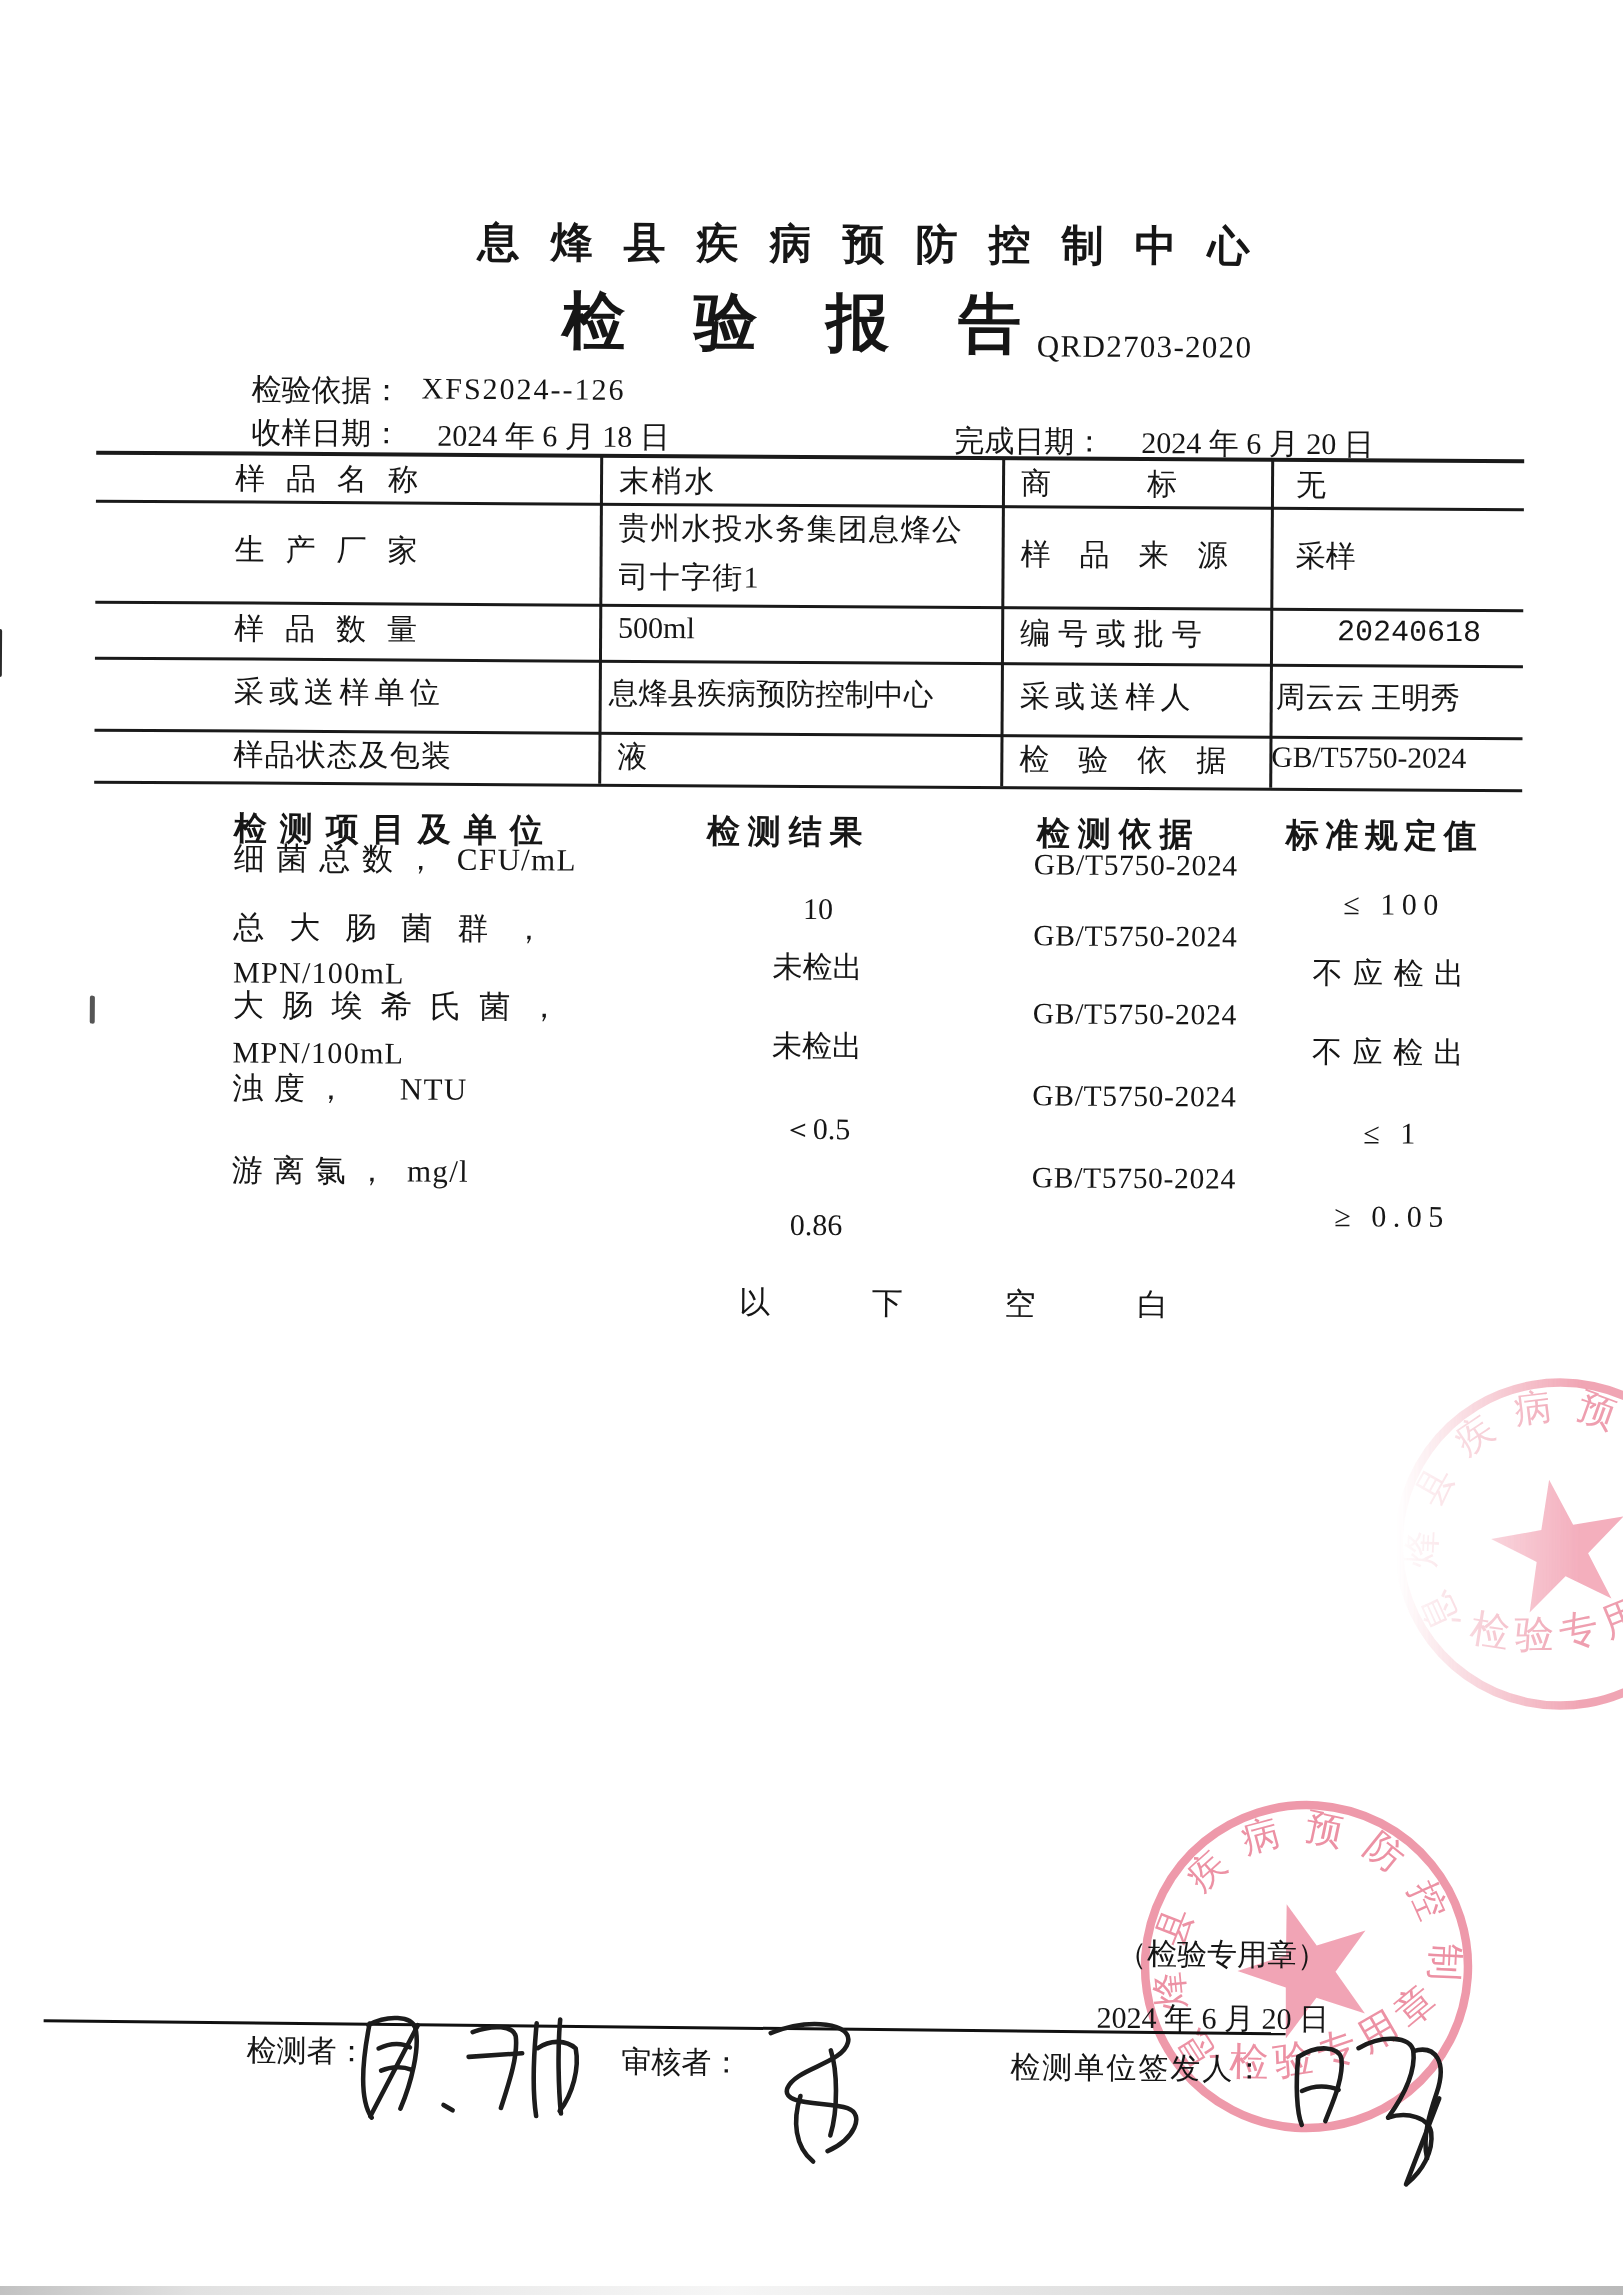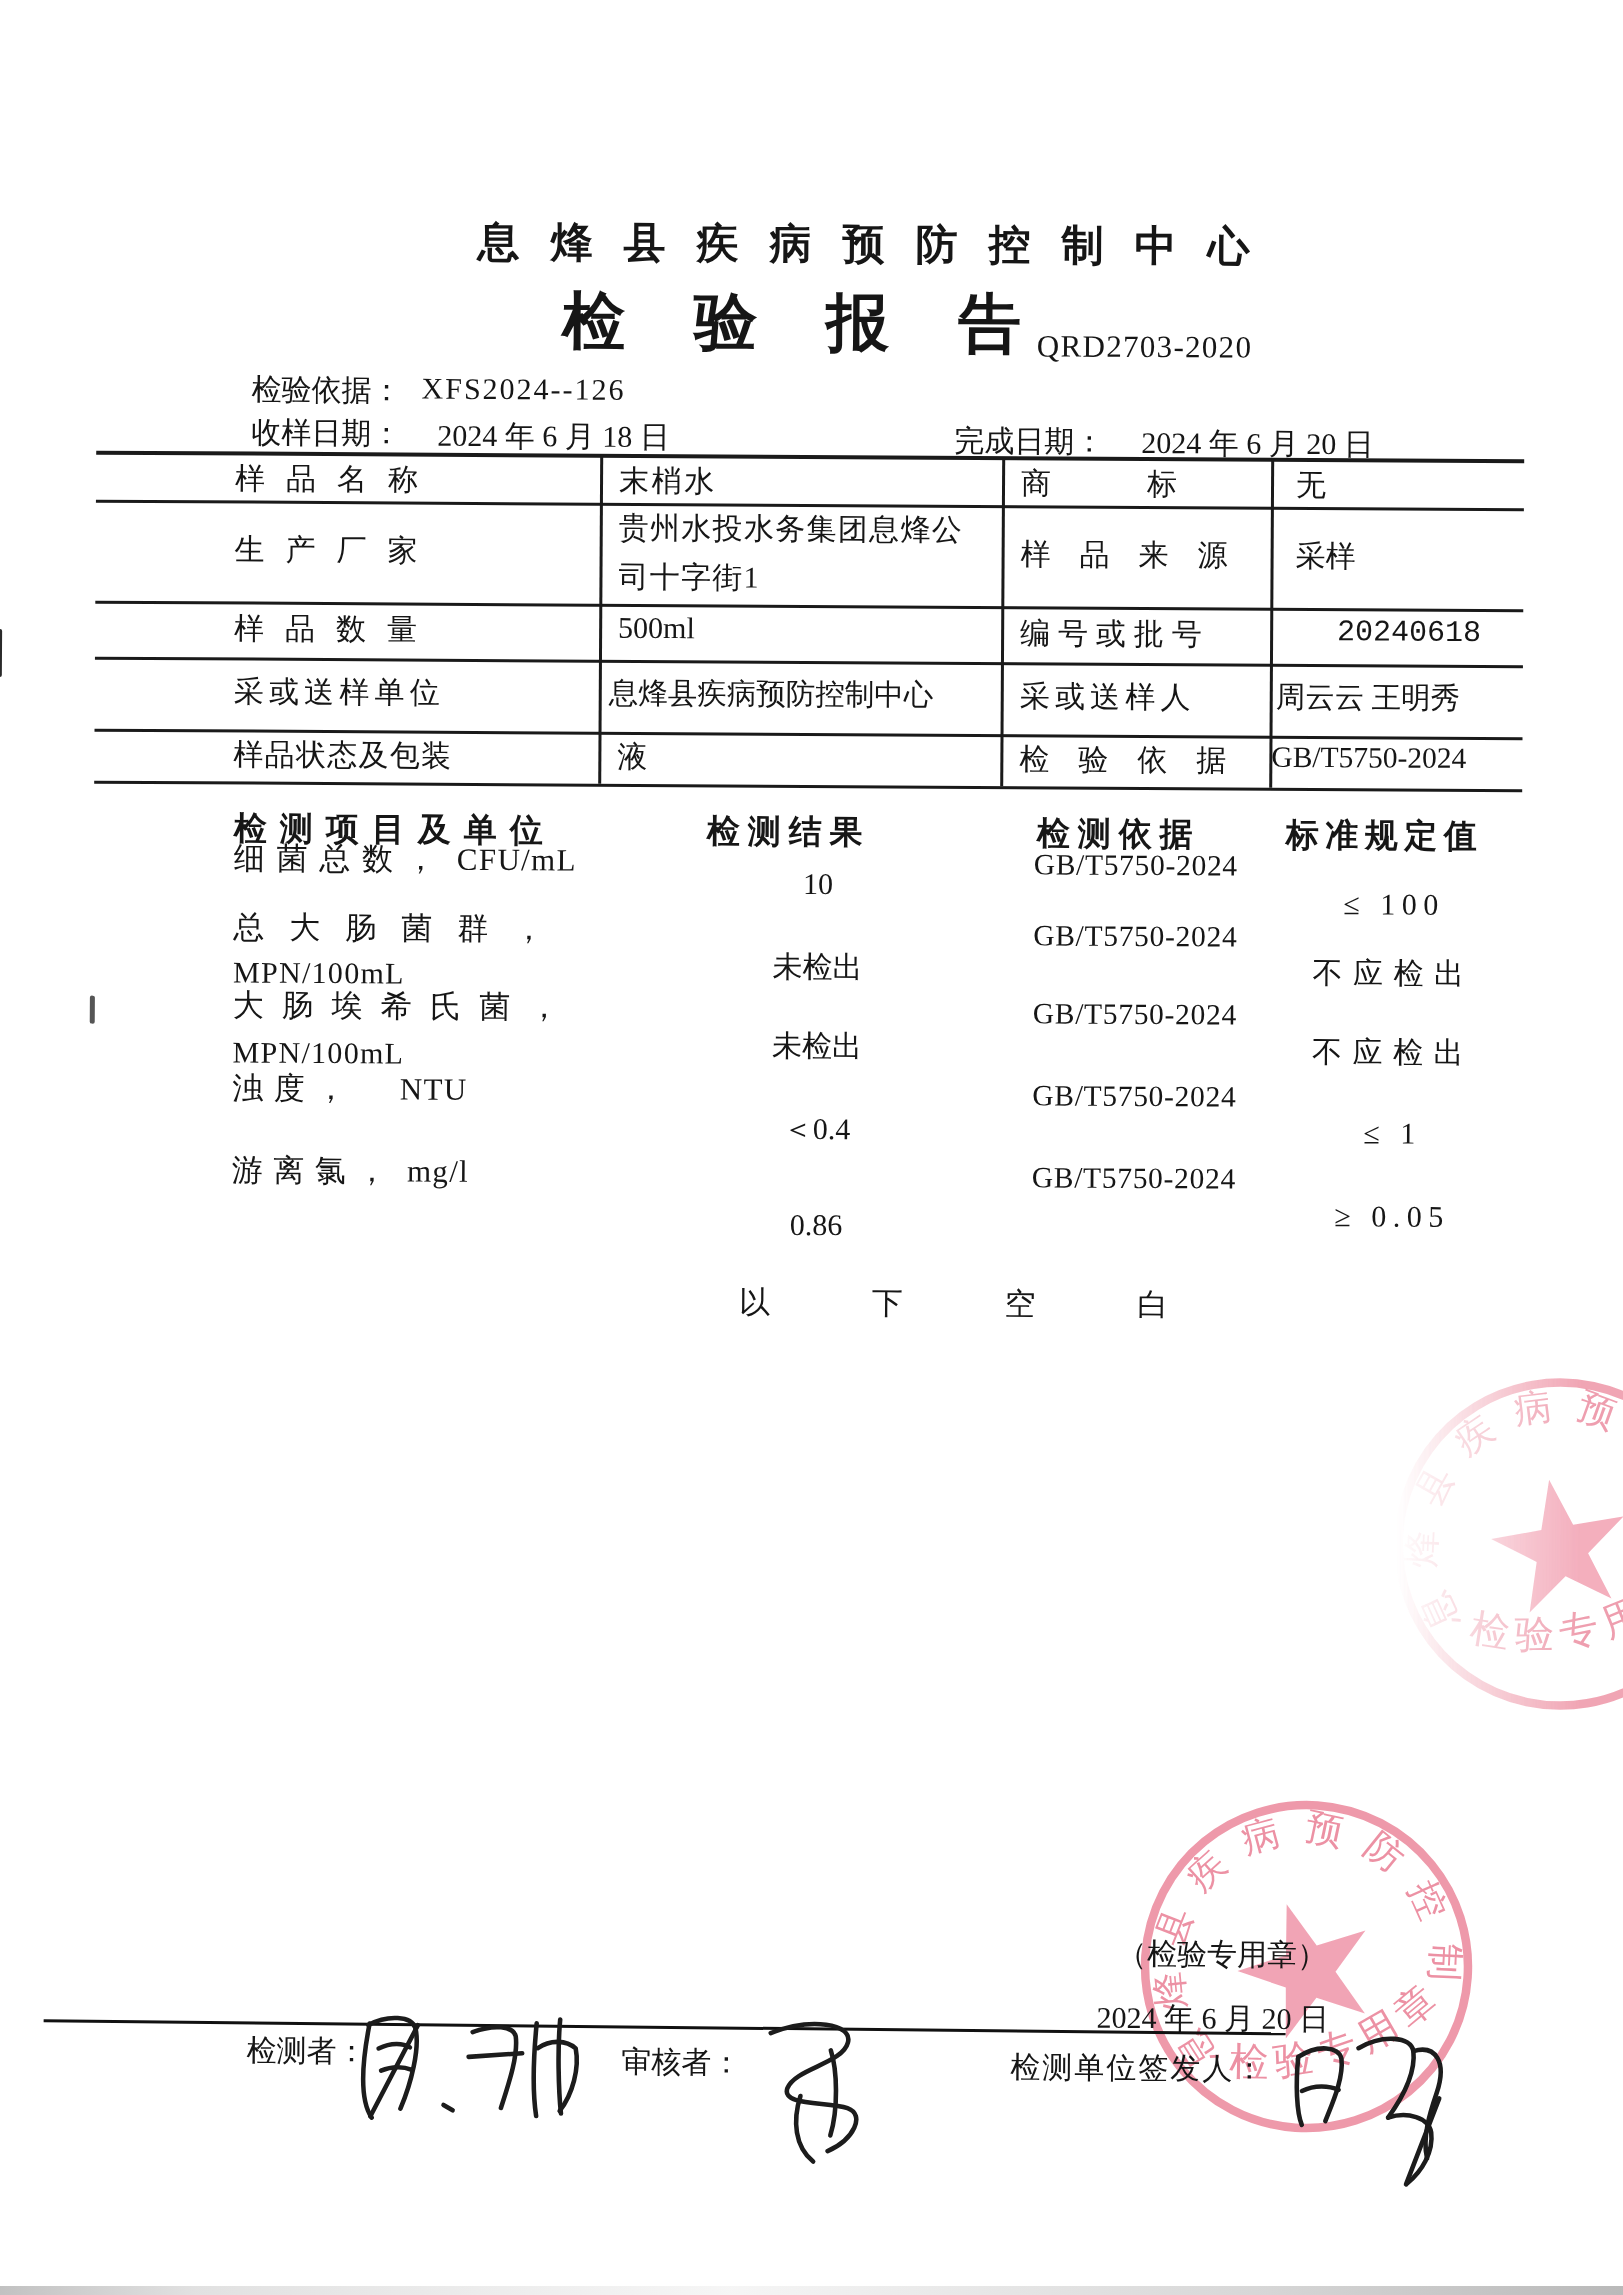--- a/index.html
+++ b/index.html
@@ -41,21 +41,21 @@
   .rh1{left:239px;letter-spacing:13px;} .rh2{left:712px;letter-spacing:7.9px;}
   .rh3{left:1042px;letter-spacing:7.9px;} .rh4{left:1291px;letter-spacing:6.5px;}
   .res-item{left:239px;font-size:31px;}
   .res-unit2{left:239px;font-size:30px;letter-spacing:1.3px;}
   .res-result{left:753px;width:141px;text-align:center;font-size:30px;}
   .res-basis{left:1039px;font-size:29.5px;letter-spacing:0.7px;}
   .res-std{left:1316px;width:167px;text-align:center;font-size:30px;letter-spacing:6.5px;}
   .it-ls18{letter-spacing:11.8px;} .it-ls38{letter-spacing:25px;} .it-ls28{letter-spacing:18.3px;} .it-ls16{letter-spacing:10.5px;}
   .u-in{letter-spacing:1.3px;margin-left:9.2px;}
   .u-in-wide{letter-spacing:1.3px;margin-left:43px;}
-  .y-i0{top:841px;} .y-r0{top:867px;} .y-b0{top:847px;} .y-s0{top:884px;}
+  .y-i0{top:841px;} .y-r0{top:892px;} .y-b0{top:847px;} .y-s0{top:884px;}
   .y-i1{top:910px;} .y-u1{top:959px;} .y-r1{top:947px;} .y-b1{top:918px;} .y-s1{top:950px;letter-spacing:10.5px;}
   .y-i2{top:988px;} .y-u2{top:1039px;} .y-r2{top:1026px;} .y-b2{top:996px;} .y-s2{top:1029px;letter-spacing:10.5px;}
   .y-i3{top:1071px;} .y-r3{top:1109px;} .y-b3{top:1078px;} .y-s3{top:1113px;}
   .y-i4{top:1153px;} .y-r4{top:1208px;} .y-b4{top:1160px;} .y-s4{top:1196px;}
 
   .below-blank{top:1282px;left:747px;font-size:31px;letter-spacing:47px;}
 
   
   .stamp{position:absolute;mix-blend-mode:multiply;opacity:.88;}
   .stamp-main{left:1142px;top:1787px;transform:rotate(-18deg);}
@@ -150,21 +150,21 @@
   <div class="abs res-basis num y-b1">GB/T5750-2024</div>
   <div class="abs res-std y-s1">不应检出</div>
 
   <div class="abs res-item it-ls28 y-i2">大肠埃希氏菌，</div>
   <div class="abs res-unit2 num y-u2">MPN/100mL</div>
   <div class="abs res-result y-r2">未检出</div>
   <div class="abs res-basis num y-b2">GB/T5750-2024</div>
   <div class="abs res-std y-s2">不应检出</div>
 
   <div class="abs res-item y-i3"><span class="it-ls16">浊度，</span><span class="u-in-wide num">NTU</span></div>
-  <div class="abs res-result num y-r3">＜0.4</div>
+  <div class="abs res-result num y-r3">＜0.5</div>
   <div class="abs res-basis num y-b3">GB/T5750-2024</div>
   <div class="abs res-std num y-s3">≤ 1</div>
 
   <div class="abs res-item y-i4"><span class="it-ls16">游离氯，</span><span class="u-in num">mg/l</span></div>
   <div class="abs res-result num y-r4">0.86</div>
   <div class="abs res-basis num y-b4">GB/T5750-2024</div>
   <div class="abs res-std num y-s4">≥ 0.05</div>
 
   <div class="abs below-blank">以 下 空 白</div>
 

